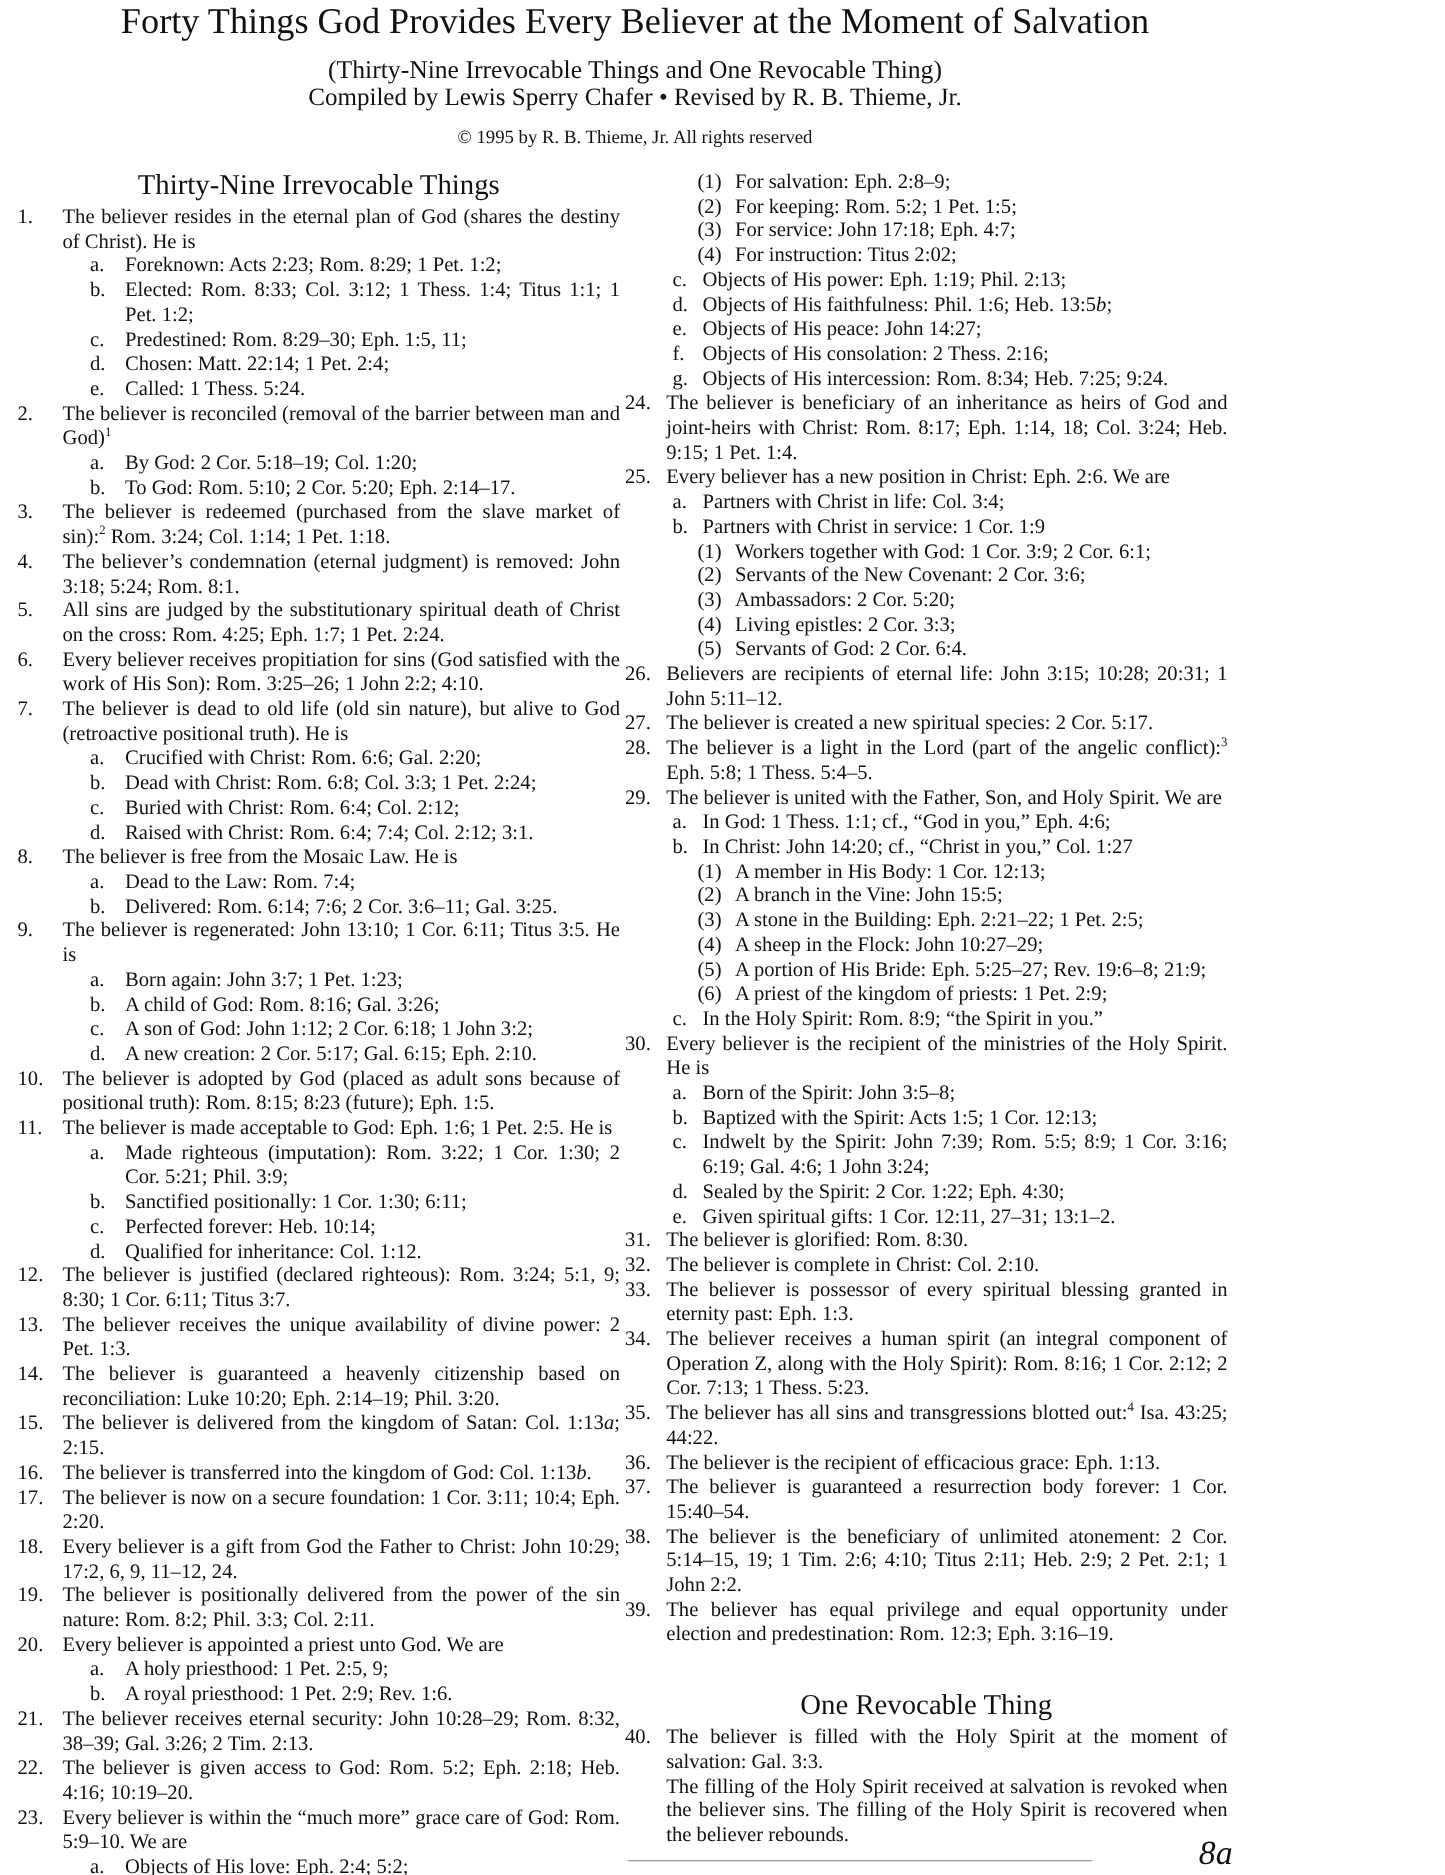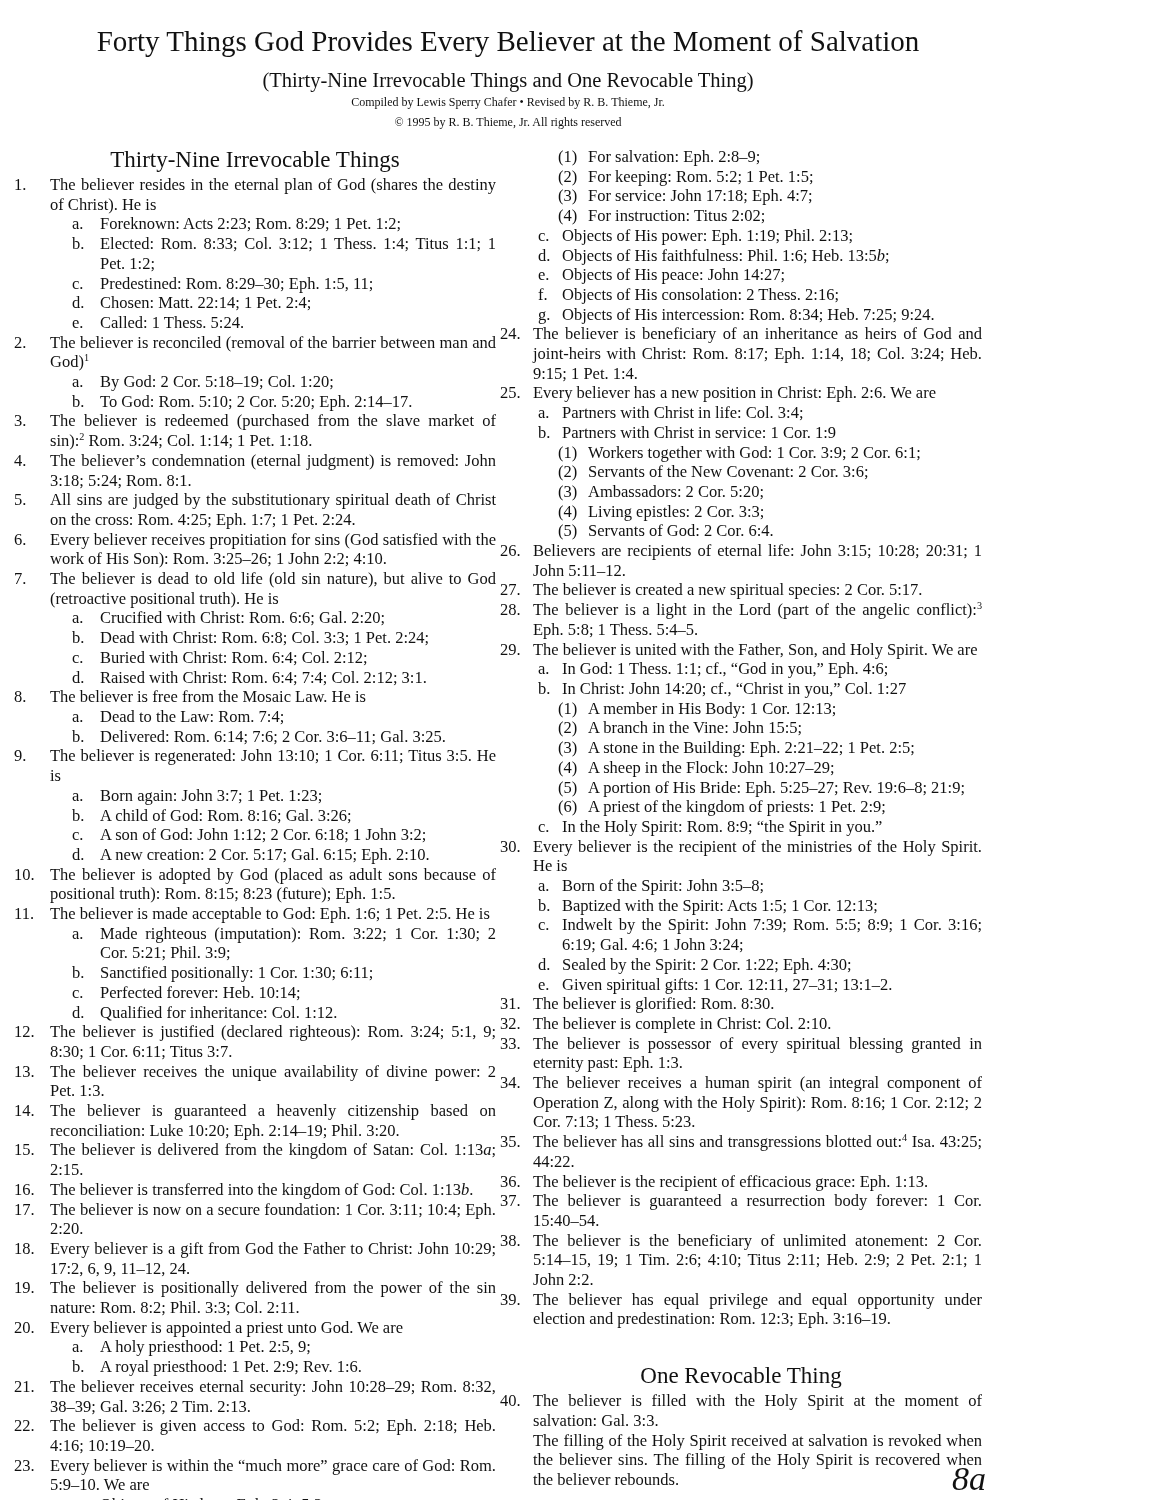--- a/index.html
+++ b/index.html
@@ -7,28 +7,28 @@
   body {
     font-family: "Liberation Serif", "DejaVu Serif", serif;
     color: #111111;
     width: 1156px;
   }
   .page {
     position: relative;
     width: 1016px;
     height: 1500px;
     background: #ffffff;
-    padding-top: 24px;
+    padding-top: 0;
     overflow: hidden;
   }
   header { text-align: center; }
   .doc-title   { font-size: 29px; font-weight: 400; line-height: 34px; }
   .doc-subtitle{ font-size: 20.5px; line-height: 24px; margin-top: 10px; }
-  .doc-byline  { font-size: 12px; line-height: 21px; }
-  .doc-copyright { font-size: 12px; line-height: 18px; }
+  .doc-byline  { font-size: 20px; line-height: 21px; }
+  .doc-copyright { font-size: 15px; line-height: 18px; margin-top: 12px; }
 
   .columns {
     display: flex;
     gap: 4px;
     margin-top: 16px;
     padding-left: 14px;
     padding-right: 34px;
   }
   .col {
     flex: 1 1 0;
@@ -72,21 +72,21 @@
   }
   .footnote { display: flex; font-size: 15.5px; line-height: 20.5px; }
   .footnote .label { flex: 0 0 38px; }
   .footnote .body { flex: 1 1 auto; text-align: right; font-family: Liberation Serif, serif; }
 
   .page-number {
     position: absolute;
     right: 30px;
     bottom: 4px;
     font-style: italic;
-    font-size: 34px;
+    font-size: 27px;
     line-height: 1;
   }
 </style>
 </head>
 <body>
 
 <div class="page">
 
   <header>
     <div class="doc-title">Forty Things God Provides Every Believer at the Moment of Salvation</div>

